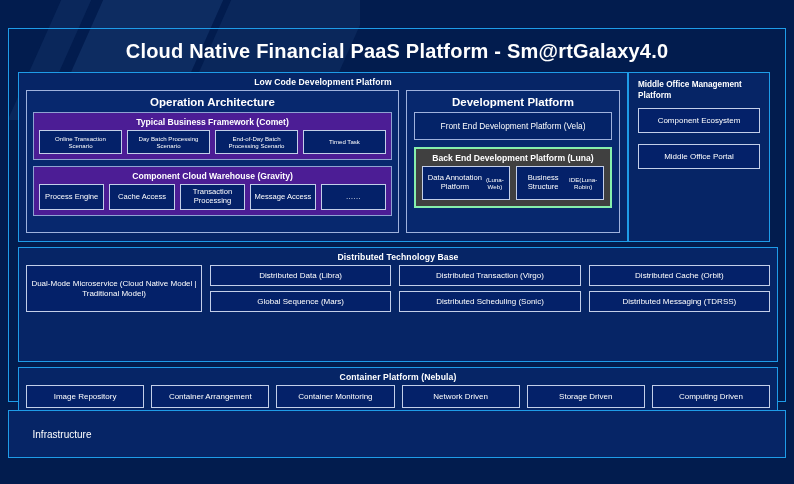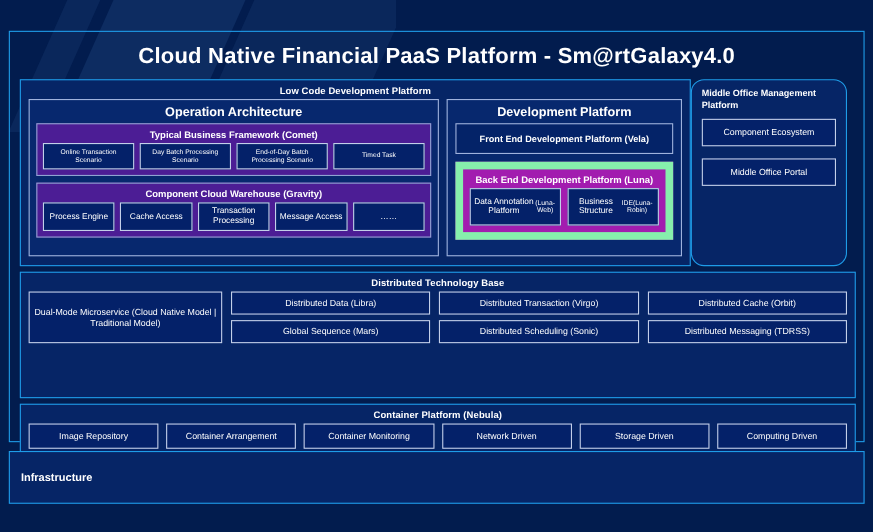--- a/index.html
+++ b/index.html
@@ -144,35 +144,35 @@
 
   .ccw-boxes { display: flex; gap: 5px; padding: 0 5px 5px 5px; }
   .ccw-boxes .box { flex: 1; height: 26px; }
 
   .dev-plat .fe-box {
     margin: 0 7px 7px 7px;
     height: 28px;
     border: 1px solid #9fb2dd;
     background: #042368;
     display: flex; align-items: center; justify-content: center;
-    font-size: 8.3px; font-weight: bold;
+    font-size: 8.3px; font-weight: normal;
     box-sizing: border-box;
   }
   .be-group {
     margin: 0 7px 7px 7px;
-    border: 7px solid #86efac;
-    background: #a21caf;
+    border: 2px solid #86efac;
+    background: #404040;
     box-sizing: border-box;
   }
   .be-boxes { display: flex; gap: 6px; padding: 0 6px 6px 6px; }
   .be-boxes .box { flex: 1; height: 34px; flex-direction: row; justify-content: center; }
   .be-boxes .box .sub { font-size: 6.2px; }
 
   
-  .mid-office { width: 142px; height: 100%; border-radius: 12px; }
+  .mid-office { width: 142px; height: 100%; }
   .mid-office .mo-title {
     font-size: 8.2px;
     font-weight: bold;
     padding: 7px 9px 7px 9px;
     line-height: 1.3;
     text-align: left;
   }
   .mo-items { padding: 0 9px; }
   .mo-items .box { height: 25px; margin-bottom: 11px; font-size: 8px; }
 
@@ -205,24 +205,25 @@
     border: 1.5px solid #1e9ce8;
     background: #062566;
     box-sizing: border-box;
     display: flex;
     align-items: center;
     padding: 0 10px;
     z-index: 2;
   }
   .infra-label {
     font-size: 10px;
-    font-weight: bold;
+    font-weight: normal;
     width: 86px;
     flex: 0 0 86px;
     color: #ffffff;
+    text-align: center;
   }
   .infra-boxes { display: flex; gap: 16px; flex: 1; }
   .infra-boxes .box { flex: 1; height: 25px; font-size: 8px; }
 </style>
 </head>
 <body>
 
 <div class="deco">
   <i class="s1"></i>
     <i class="s2"></i>

